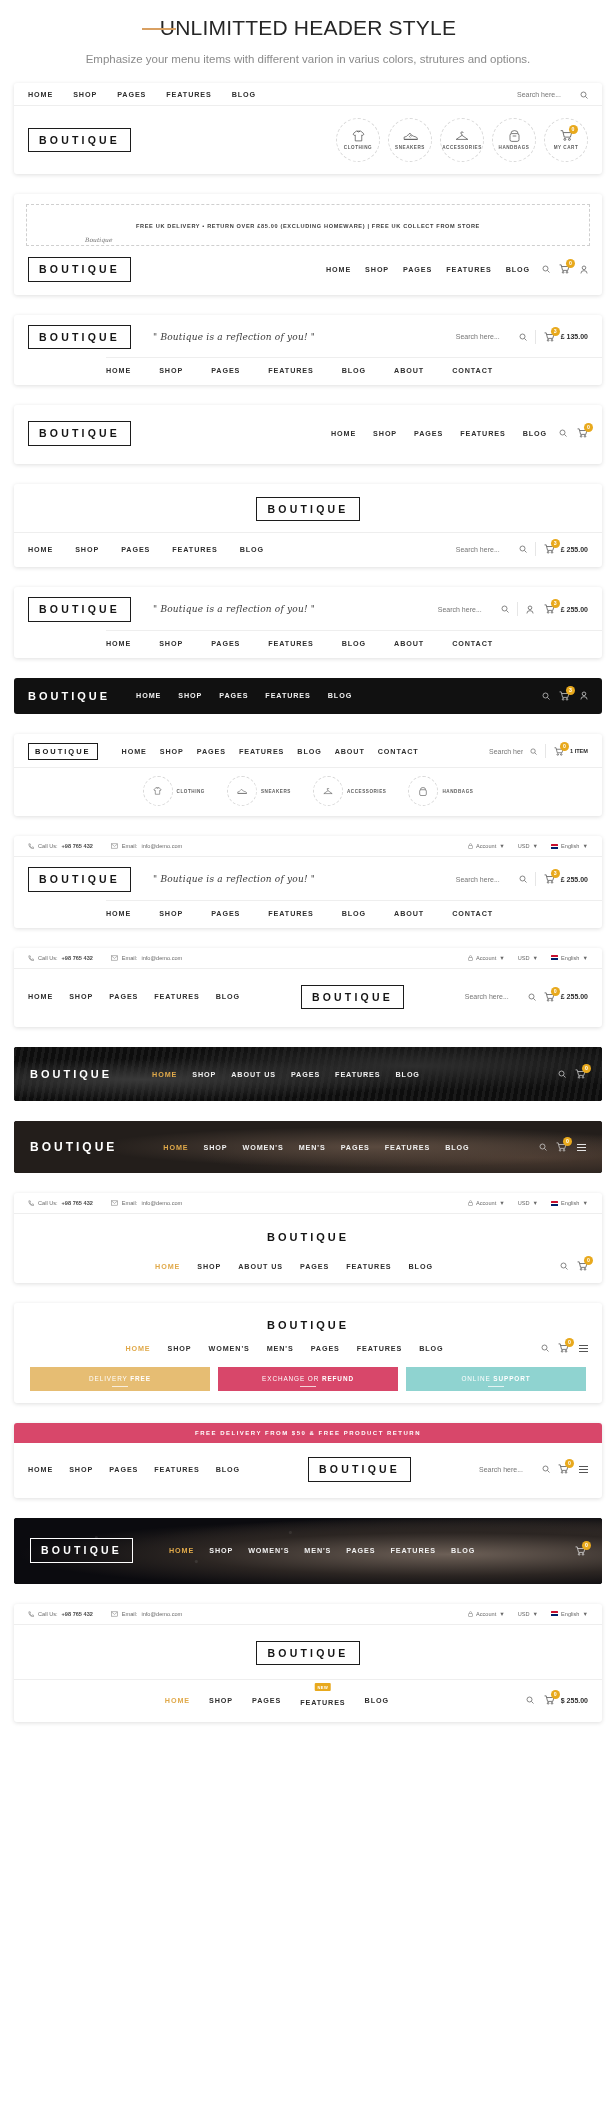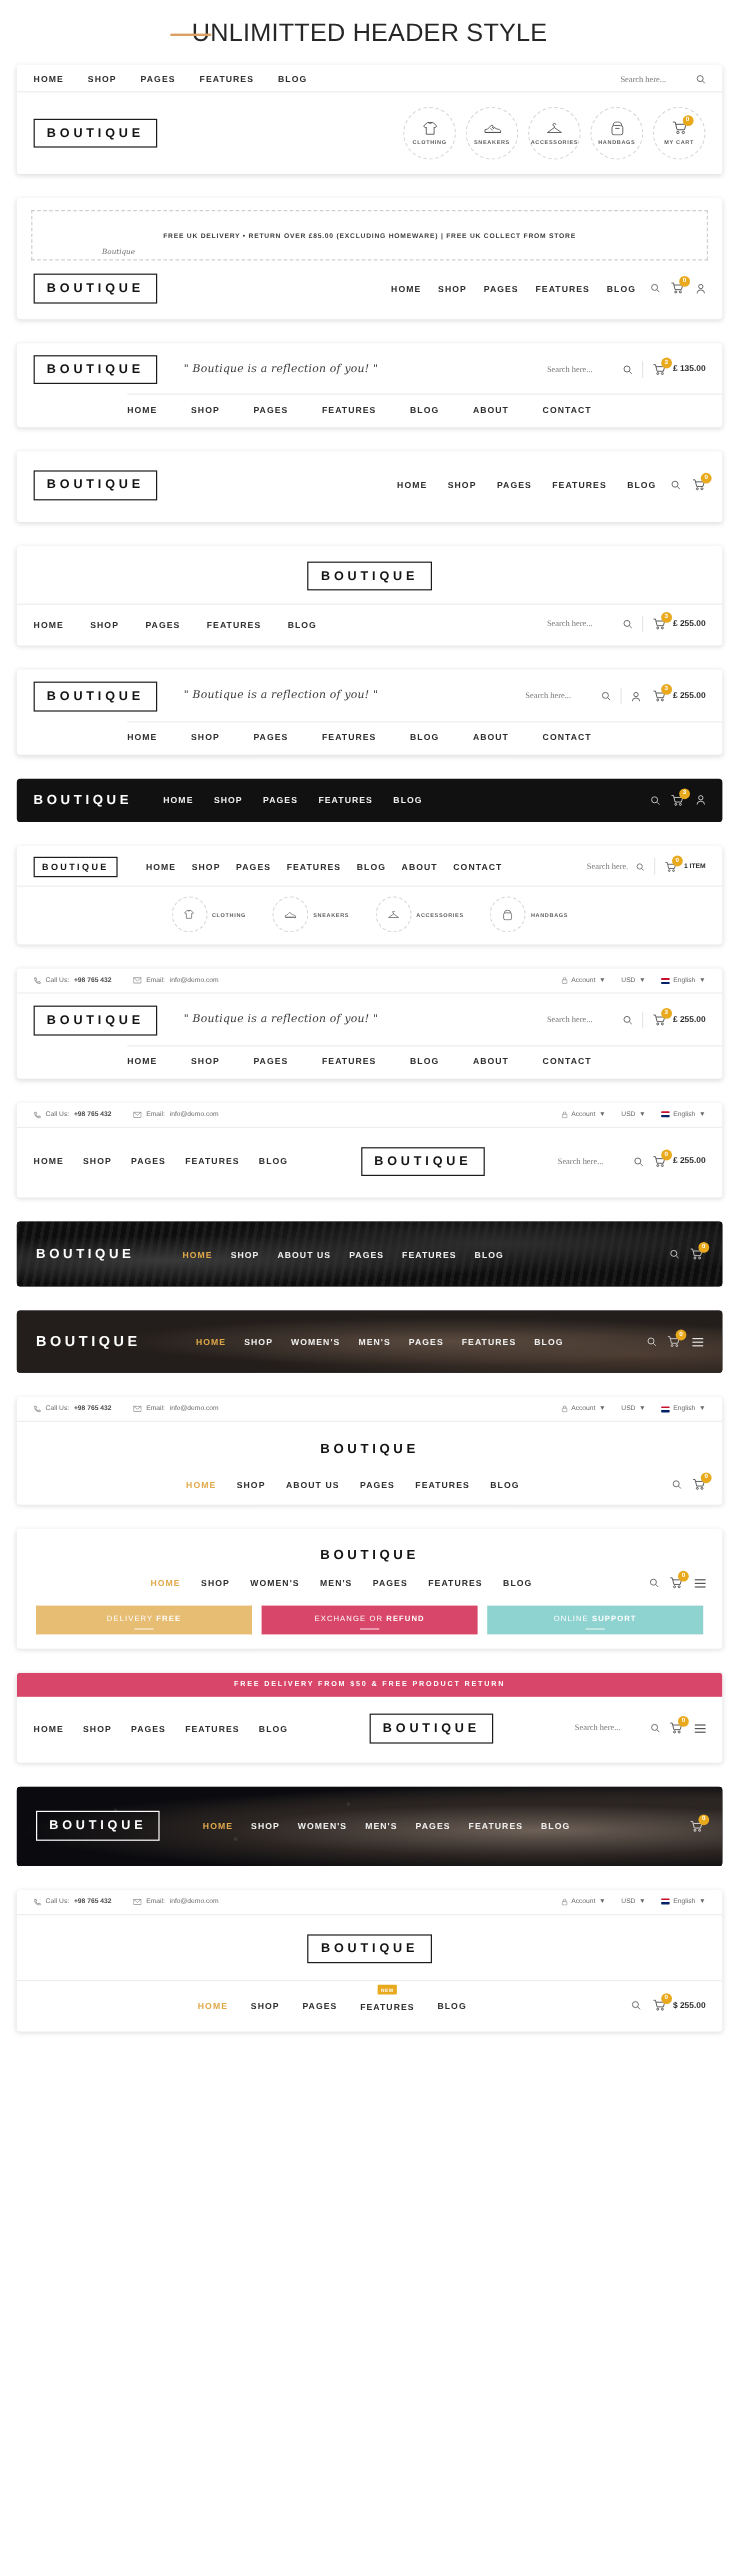--- a/index.html
+++ b/index.html
@@ -57,21 +57,21 @@
     font-size:7.2px; letter-spacing:.9px; font-weight:700; color:#2e2e2e;
     text-decoration:none; white-space:nowrap;
   }
   .nav.light a { color:#f1f1f1; }
   .nav a.active { color:#e0a94a; }
 
   
   .search { display:flex; align-items:center; gap:7px; }
   .search input {
     border:0; outline:0; background:transparent; font-size:7px; color:#9a9a9a;
-    font-family:Liberation Serif, serif; width:56px;
+    font-family:Liberation Sans, sans-serif; width:56px;
   }
   .icon { display:inline-block; line-height:0; }
   .icon svg { display:block; }
 
   
   .cart { position:relative; display:inline-block; }
   .badge {
     position:absolute; top:-5px; right:-5px; width:9px; height:9px;
     background:#e8a91d; color:#fff; border-radius:50%;
     font-size:5.2px; line-height:9px; text-align:center; font-weight:700;
@@ -150,20 +150,21 @@
 </head>
 <body>
 
 <div class="page">
 
   <div class="intro">
     <div class="intro-title-wrap">
       <span class="title-strike"></span>
       <span class="intro-title">UNLIMITTED HEADER STYLE</span>
     </div>
+    <div class="intro-sub">Emphasize your menu items with different varion in varius colors, strutures and options.</div>
   </div>
 
   <div class="card">
     <div class="row" style="padding:7px 14px 6px;">
       <div class="nav">
         <a href="#">HOME</a>
         <a href="#">SHOP</a>
         <a href="#">PAGES</a>
         <a href="#">FEATURES</a>
         <a href="#">BLOG</a>

